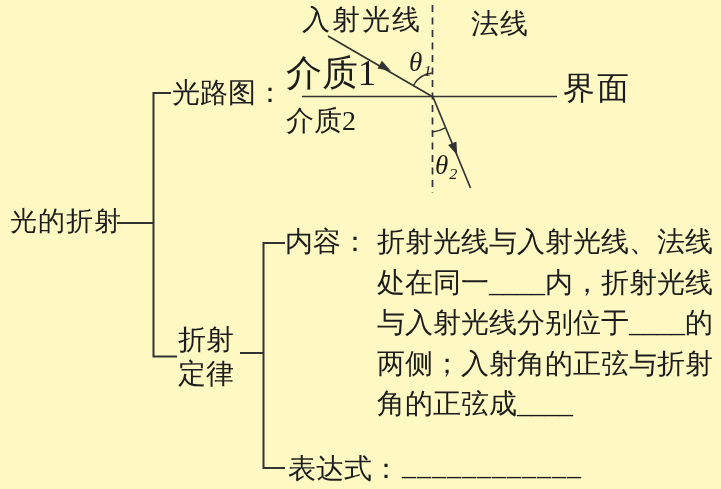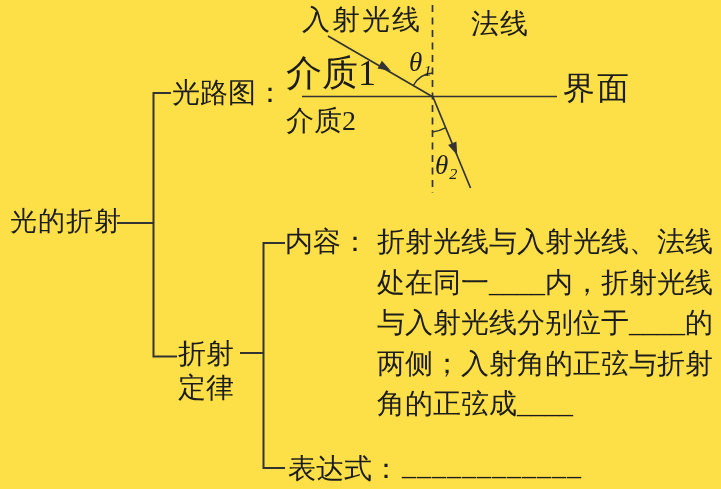--- a/index.html
+++ b/index.html
@@ -1,41 +1,41 @@
 <!DOCTYPE html>
 <html><head>
 <meta charset="utf-8">
 <style>
   * { margin:0; padding:0; box-sizing:border-box; }
   body { background:#ffffff; }
   .page {
     position:relative;
     width:721px; height:489px;
-    background:#fde047;
+    background:#fef9c3;
     font-family:"Liberation Serif","DejaVu Serif",serif;
     color:#1c1c1c;
     overflow:hidden;
   }
   .t { position:absolute; white-space:nowrap; line-height:1.12; }
   svg.lines { position:absolute; left:0; top:0; width:721px; height:489px; }
 
   
   .incident-label  { left:302px; top:4px;   font-size:28px; letter-spacing:2px; }
   .normal-label    { left:443px; top:8px;   font-size:28px; letter-spacing:1px;margin-left:28px; }
   .medium1-label   { left:286px; top:53px;  font-size:36px; }
   .medium2-label   { left:286px; top:105px; font-size:28px; }
   .interface-label { left:563px; top:71px;  font-size:32px; letter-spacing:2px; }
   .refracted-label { left:476px; top:168px; font-size:28px; letter-spacing:2px; }
   .theta1-label    { left:409px; top:47px;  font-size:27px; font-style:italic; }
   .theta2-label    { left:435px; top:150px; font-size:27px; font-style:italic; }
 
   
   .root-label       { left:10px;  top:206px; font-size:27px; letter-spacing:1px; }
   .lightpath-label  { left:172px; top:77px;  font-size:28px; }
-  .law-label        { left:178px; top:337px; font-size:28px; line-height:34px; text-align:center; }
+  .law-label        { left:178px; top:323px; font-size:28px; line-height:34px; text-align:center; }
   .content-label    { left:285px; top:226px; font-size:28px; }
   .expression-label { left:288px; top:453px; font-size:28px; }
   .expression-blank { left:402px; top:450px; font-size:28px; letter-spacing:1px; }
 
   
   .content-text { position:absolute; left:377px; top:222px; font-size:28px; line-height:40.5px; }
   .content-text div { white-space:nowrap; }
 </style>
 </head>
 <body>

